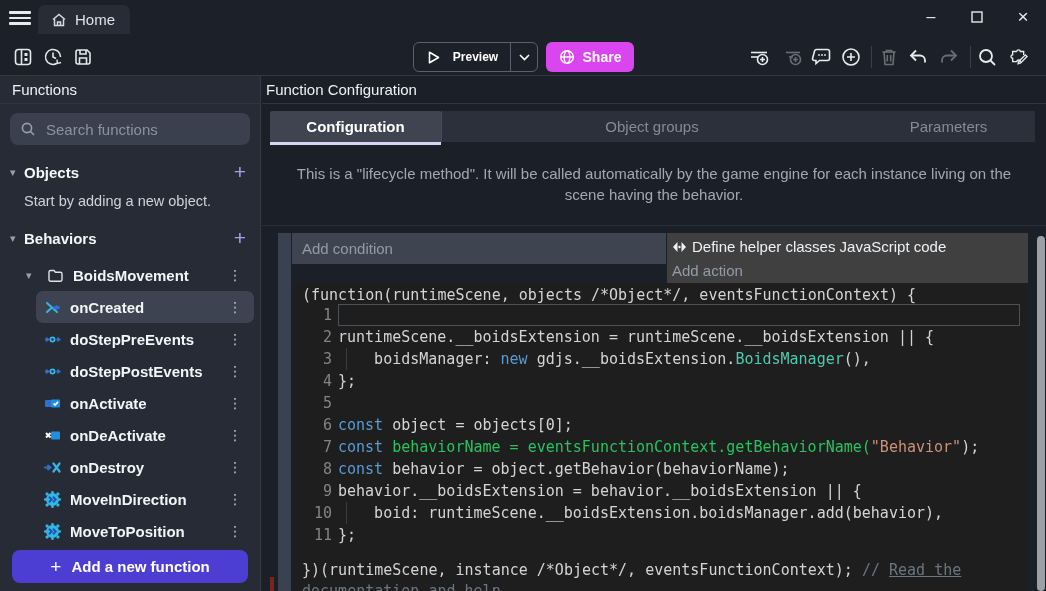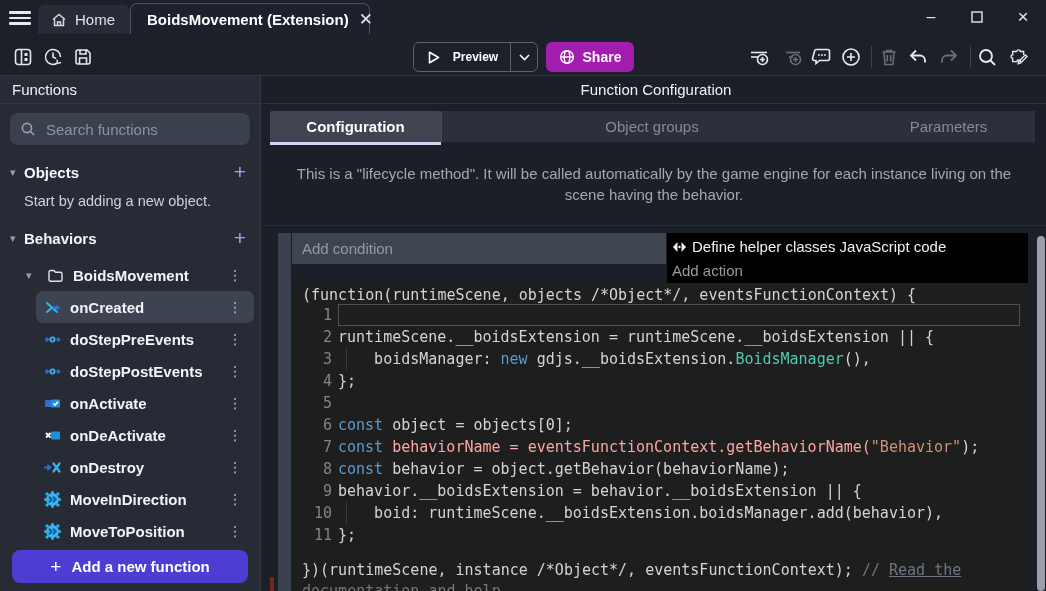--- a/index.html
+++ b/index.html
@@ -34,21 +34,21 @@
   .dim{opacity:0.38;}
   .btn-preview{
     position:absolute;left:413px;top:42px;width:125px;height:30px;border:1px solid #5a606c;border-radius:6px;
     display:flex;align-items:center;cursor:pointer;background:transparent;
   }
   .btn-preview .play{margin-left:12px;}
   .btn-preview .lbl{flex:1;text-align:center;font-weight:bold;font-size:12px;color:#fff;}
   .btn-preview .sep{width:1px;height:28px;background:#5a606c;}
   .btn-preview .chev{width:26px;text-align:center;}
   .btn-share{
-    position:absolute;left:546px;top:42px;width:88px;height:30px;background:#a21caf;border-radius:6px;
+    position:absolute;left:546px;top:42px;width:88px;height:30px;background:#d946ef;border-radius:6px;
     display:flex;align-items:center;justify-content:center;gap:8px;font-weight:bold;font-size:14px;color:#fff;cursor:pointer;
   }
   .tb-sep{position:absolute;top:46px;width:1px;height:22px;background:#3a404a;}
   
   .sidebar{position:absolute;top:76px;left:0;width:261px;bottom:0;background:#262b35;border-right:1px solid #343a44;}
   .panel-header{height:28px;line-height:27px;padding-left:12px;color:#eef1f5;border-bottom:1px solid #31373f;}
   .searchbox{
     margin:9px 10px 0 10px;height:32px;background:#3a404d;border-radius:8px;
     display:flex;align-items:center;padding:0 10px;gap:8px;
   }
@@ -71,42 +71,42 @@
   .tree-row.selected{background:#3d4350;border-radius:7px;margin:0 6px 0 36px;padding-left:8px;}
   .tree-row.selected .kebab{right:12px;}
   .t-ico{width:17px;height:17px;flex:0 0 17px;}
   .btn-addfn{
     position:absolute;left:12px;right:12px;bottom:8px;height:33px;background:#4c3ed2;border-radius:8px;
     display:flex;align-items:center;justify-content:center;gap:10px;color:#fff;font-weight:bold;font-size:15px;cursor:pointer;
   }
   .btn-addfn .plus{font-size:19px;font-weight:normal;}
   
   .main{position:absolute;top:76px;left:262px;right:0;bottom:0;background:#1b1f28;}
-  .main .panel-header{padding-left:4px;text-align:center;}
+  .main .panel-header{padding-left:4px;}
   .tabs{display:flex;margin:7px 11px 0 8px;height:31px;}
   .tab{
     display:flex;align-items:center;justify-content:center;background:#2b303b;color:#848b97;
     font-size:15px;cursor:pointer;position:relative;
   }
   .tab.t0{width:171px;}
   .tab.t1{width:173px;}
   .tab.t2{flex:1;border-left:1px solid #454b57;}
   .tab.active{background:#3f4450;color:#ffffff;font-weight:bold;border-radius:2px 2px 0 0;}
   .tab.active::after{content:"";position:absolute;left:0;right:0;bottom:-3px;height:3px;background:#d9d4f4;}
   .description{margin:21px auto 0 auto;max-width:750px;text-align:center;color:#a2a8b3;line-height:21px;}
   
   .event-sheet{position:absolute;top:149px;left:0;right:0;bottom:0;background:#1b1f28;border-top:1px solid #2a2f38;}
   .rail{position:absolute;left:16px;top:7px;bottom:0;width:13px;background:#3a4150;cursor:pointer;}
   .red-sliver{position:absolute;left:8px;bottom:0;width:4px;height:14px;background:#7d231a;}
   .event{position:absolute;left:30px;top:7px;width:736px;bottom:0;}
   .cond-cell{
     position:absolute;left:0;top:0;width:374px;height:31px;background:#3e4450;
     color:#959ba6;line-height:31px;padding-left:10px;cursor:pointer;
   }
-  .action-cell{position:absolute;left:375px;right:0;top:0;height:50px;background:#000000;}
+  .action-cell{position:absolute;left:375px;right:0;top:0;height:50px;background:#404040;}
   .action-title{display:flex;align-items:center;gap:5px;height:27px;padding-left:5px;color:#eef1f5;cursor:pointer;white-space:nowrap;}
   .action-add{height:23px;line-height:21px;padding-left:5px;color:#959ba6;cursor:pointer;}
   .code-block{
     position:absolute;left:2px;right:0;top:50px;bottom:0;background:#1e1e1e;overflow:hidden;
     font-family:"DejaVu Sans Mono", monospace;font-size:15px;color:#d4d4d4;cursor:text;
   }
   .code-head{padding:3px 0 0 8px;height:21px;white-space:pre;}
   .code-line{display:flex;height:22px;line-height:22px;}
   .ln{width:44px;text-align:right;padding-right:6px;color:#848484;flex:0 0 44px;}
   .lc{white-space:pre;flex:1;position:relative;}
@@ -133,24 +133,20 @@
     <div class="tab-home">
       <span>
         <svg width="16" height="16" viewBox="0 0 16 16" fill="none" stroke="#d6dae0" stroke-width="1.5">
           <path d="M2 7.5 L8 2.5 L14 7.5"></path>
             <path d="M3.5 7 V13.5 H12.5 V7"></path>
             <path d="M6.5 13.5 V10 H9.5 V13.5"></path>
         </svg>
       </span>
       <span>Home</span>
     </div>
-    <div class="tab-active">
-      <span class="tab-title">BoidsMovement (Extension)</span>
-      <span class="tab-close">✕</span>
-    </div>
     <div class="win-controls">
       <div class="win-btn">–</div>
       <div class="win-btn">
         <svg width="12" height="12" viewBox="0 0 12 12" fill="none" stroke="#e6e9ed" stroke-width="1.4" style="margin:0 auto">
             <rect x="1" y="1" width="10" height="10"></rect>
           </svg>
       </div>
       <div class="win-btn" style="font-size:19px;">×</div>
     </div>
   </div>
@@ -483,21 +479,21 @@
               <div class="code-line">
                 <span class="ln">5</span>
                 <span class="lc"></span>
               </div>
               <div class="code-line">
                 <span class="ln">6</span>
                 <span class="lc"><span style="color: rgb(86, 156, 214);">const</span><span style="color: rgb(212, 212, 212);"> object = objects[0];</span></span>
               </div>
               <div class="code-line">
                 <span class="ln">7</span>
-                <span class="lc"><span style="color: rgb(86, 156, 214);">const</span><span style="color: #fca5a5;"> behaviorName = eventsFunctionContext.getBehaviorName(</span><span style="color: rgb(206, 145, 120);">"Behavior"</span><span style="color: rgb(212, 212, 212);">);</span></span>
+                <span class="lc"><span style="color: rgb(86, 156, 214);">const</span><span style="color: #22c55e;"> behaviorName = eventsFunctionContext.getBehaviorName(</span><span style="color: rgb(206, 145, 120);">"Behavior"</span><span style="color: rgb(212, 212, 212);">);</span></span>
               </div>
               <div class="code-line">
                 <span class="ln">8</span>
                 <span class="lc"><span style="color: rgb(86, 156, 214);">const</span><span style="color: rgb(212, 212, 212);"> behavior = object.getBehavior(behaviorName);</span></span>
               </div>
               <div class="code-line">
                 <span class="ln">9</span>
                 <span class="lc"><span style="color: rgb(212, 212, 212); text-align: center;">behavior.__boidsExtension = behavior.__boidsExtension || {</span></span>
               </div>
               <div class="code-line">

